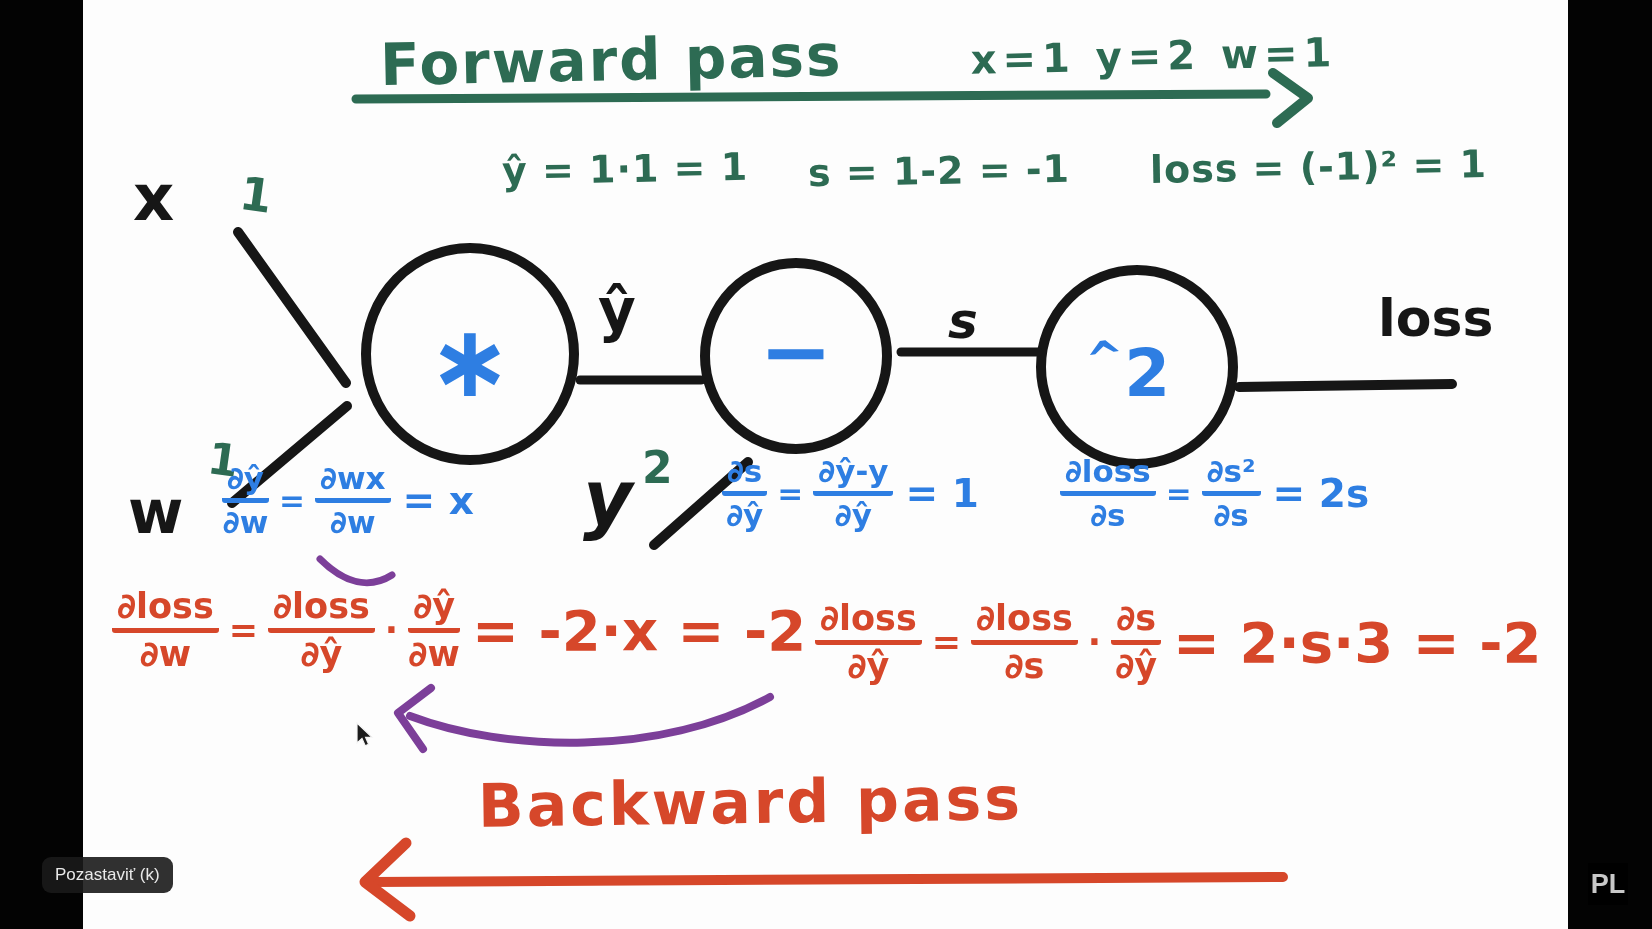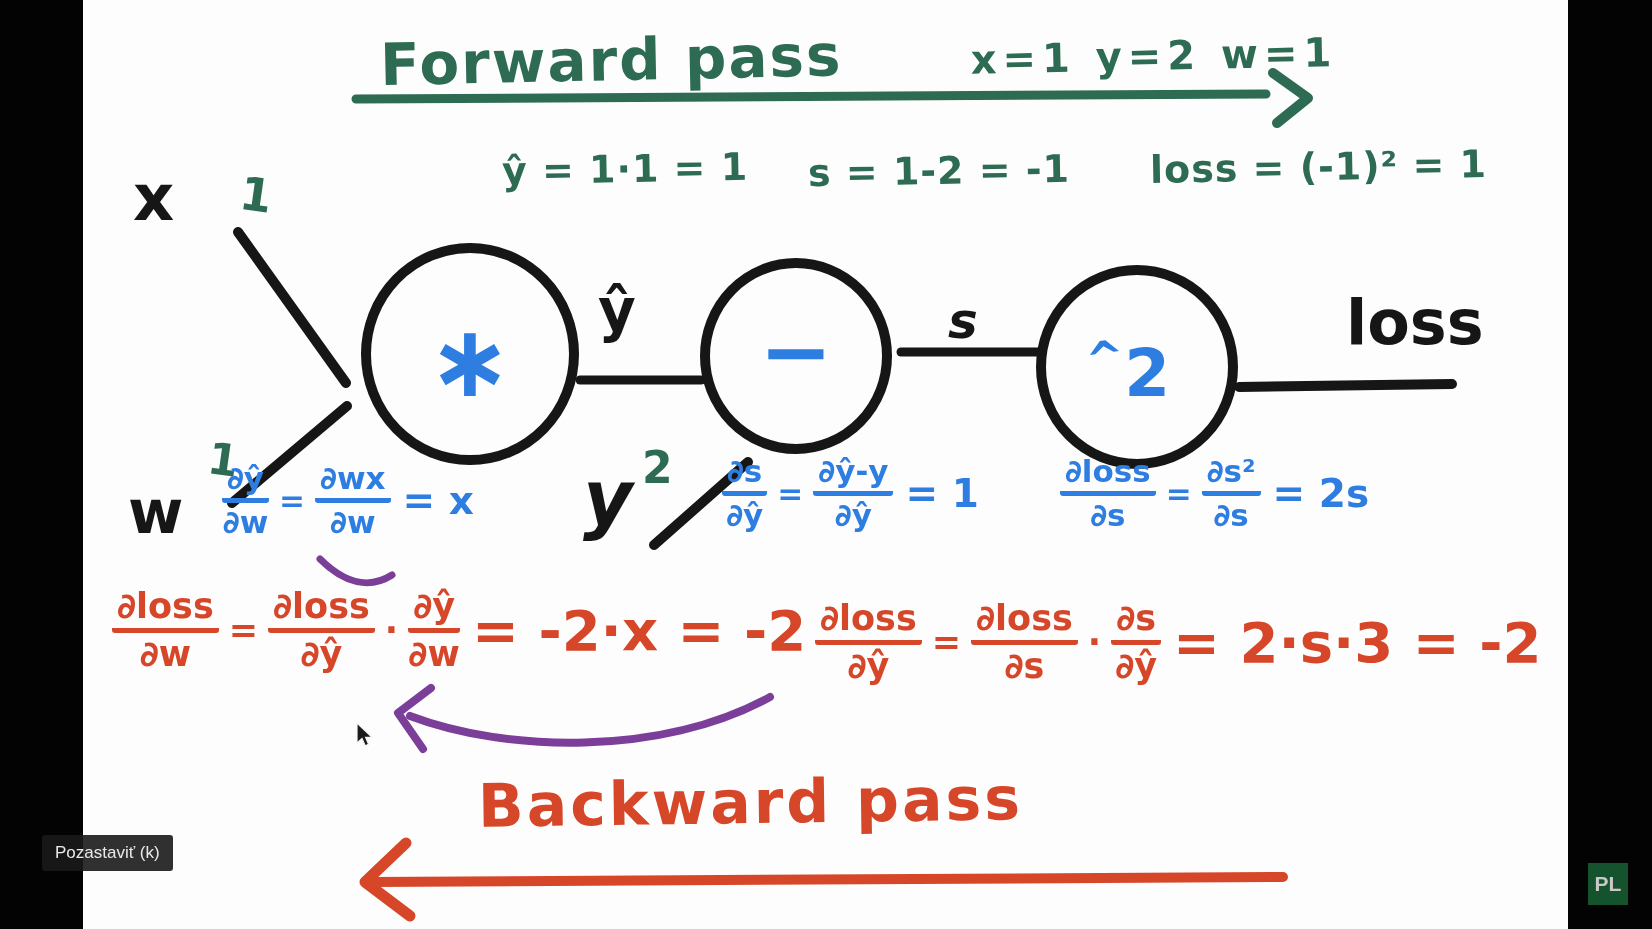--- a/index.html
+++ b/index.html
@@ -25,25 +25,25 @@
   .formula.blue-f{color:#2e7ee2;font-size:31px;}
   .formula.red-f{color:#d6472a;font-size:35px;}
   .formula .result{margin-left:12px;}
   .blue-f .result{font-size:39px;}
   .red-f .result{font-size:56px;}
   .node-sym{position:absolute;z-index:1;transform:translate(-50%,-50%);font-weight:700;}
   .square-node{display:flex;align-items:flex-start;}
   .square-node .caret{font-size:46px;transform:translateY(-6px) rotate(-8deg);}
   .square-node .exp{font-size:66px;}
   .backward{font-size:60px;letter-spacing:3px;transform:rotate(-0.8deg);}
-  .tooltip{position:absolute;left:42px;top:835px;z-index:5;background:rgba(26,26,26,.9);
-           color:#e9e9e9;font-size:17px;font-weight:400;padding:8px 13px;border-radius:3px;
+  .tooltip{position:absolute;left:42px;top:857px;z-index:5;background:rgba(26,26,26,.9);
+           color:#e9e9e9;font-size:17px;font-weight:400;padding:8px 13px;border-radius:9px;
            font-family:"Liberation Sans",sans-serif;white-space:nowrap;}
   .watermark{position:absolute;left:1588px;top:863px;width:40px;height:42px;z-index:5;
-             background:#14532d;color:#c8c8c8;font-size:21px;font-weight:700;
+             background:#000000;color:#c8c8c8;font-size:27px;font-weight:700;
              display:flex;align-items:center;justify-content:center;
              font-family:"Liberation Sans",sans-serif;}
   .cursor{position:absolute;z-index:6;}
 </style>
 </head>
 <body>
 
 <div class="stage">
 
   <svg class="ink" width="1652" height="929" viewBox="0 0 1652 929">
@@ -90,21 +90,21 @@
 
   <div class="lbl blue node-sym" style="left:470px;top:362px;font-size:100px;">∗</div>
   <div class="lbl blue node-sym" style="left:796px;top:352px;font-size:88px;">−</div>
   <div class="lbl blue node-sym square-node" style="left:1128px;top:374px;">
     <span class="caret">^</span>
     <span class="exp">2</span>
   </div>
 
   <div class="lbl" style="left:598px;top:282px;font-size:58px;">ŷ</div>
   <div class="lbl" style="left:948px;top:296px;font-size:50px;font-style:italic;">s</div>
-  <div class="lbl" style="left:1346px;top:292px;font-size:62px;">loss</div>
+  <div class="lbl" style="left:1378px;top:292px;font-size:52px;">loss</div>
 
   <div class="lbl" style="left:583px;top:460px;font-size:76px;font-style:italic;">y</div>
   <div class="lbl green" style="left:642px;top:446px;font-size:44px;">2</div>
 
   <div class="formula blue-f" style="left:222px;top:462px;">
     <span class="frac">
         <span class="num">∂ŷ</span>
         <span class="den">∂w</span>
       </span>
     <span class="op">=</span>

